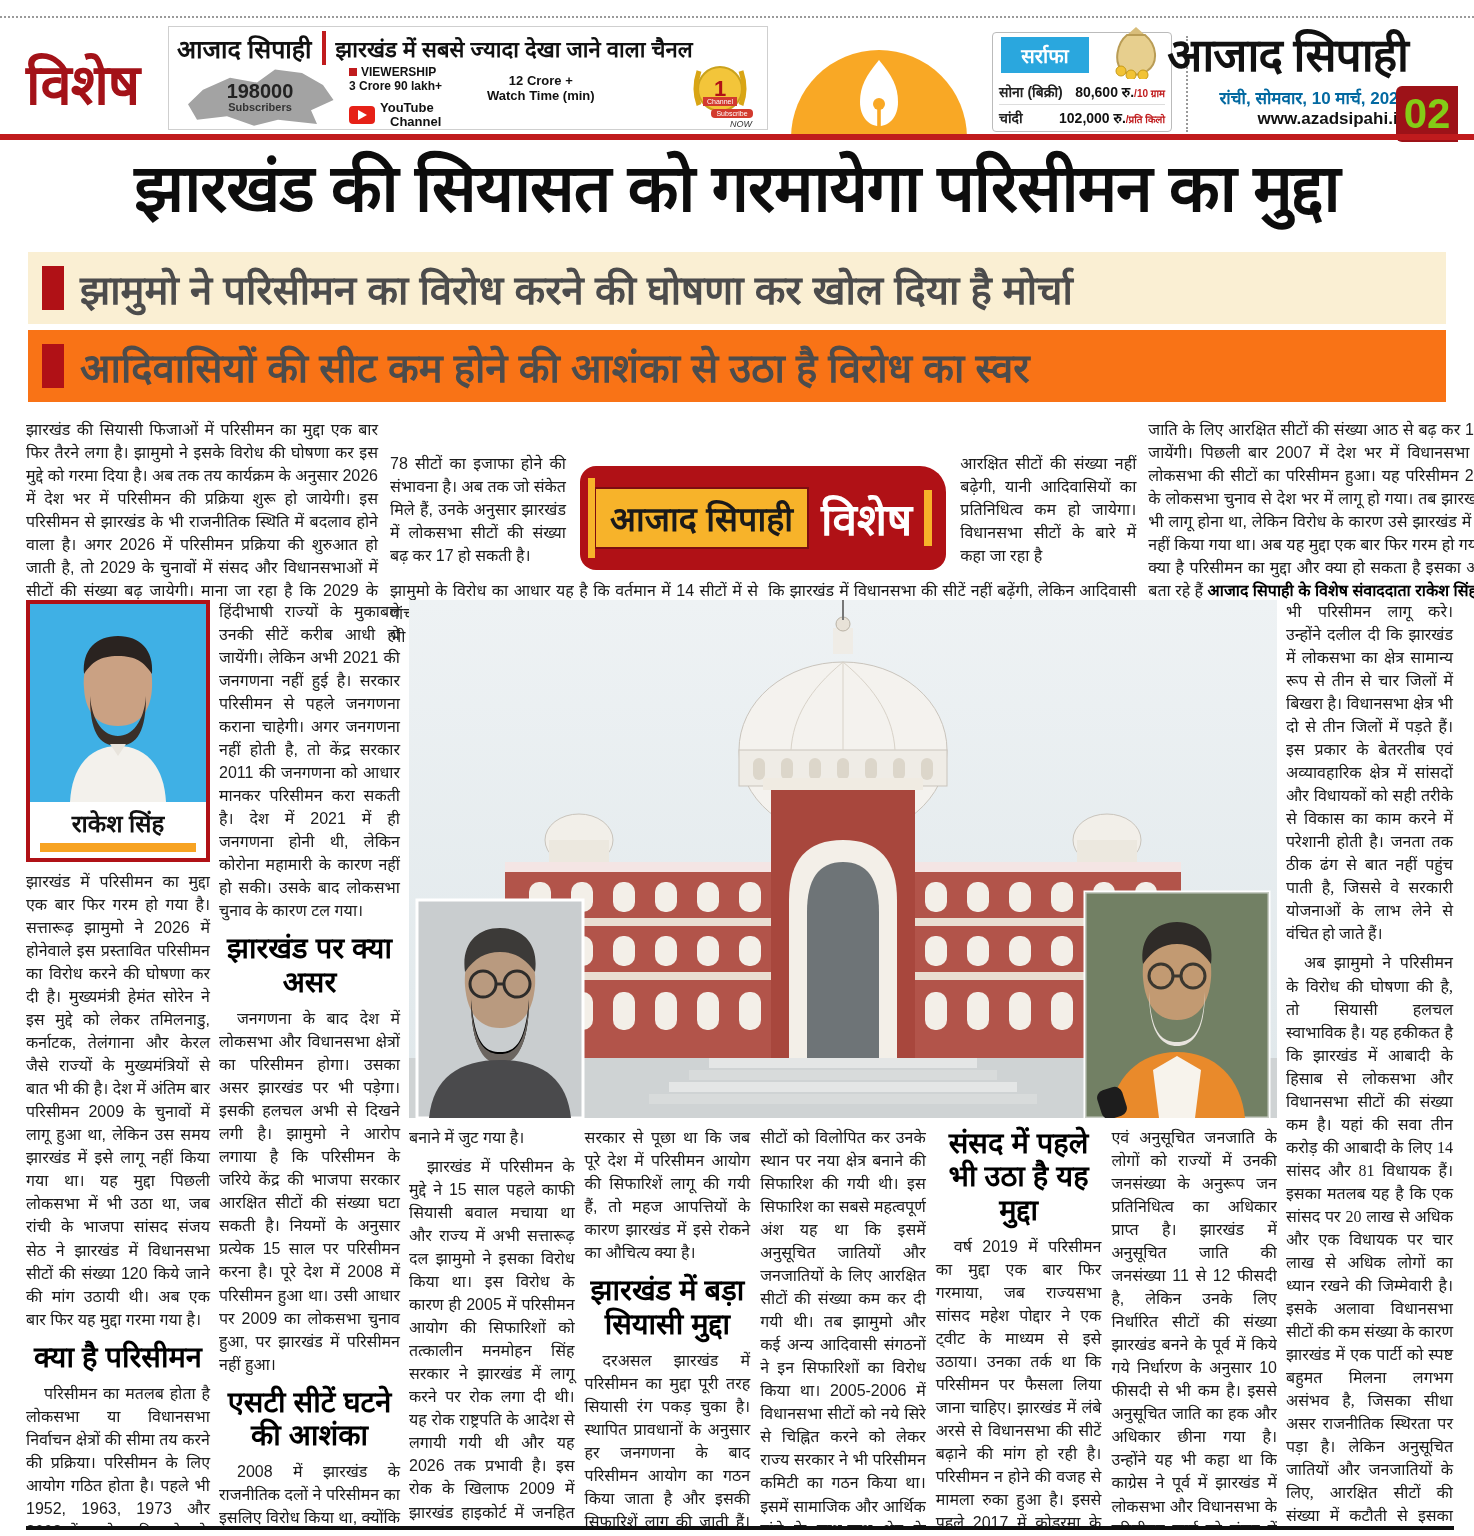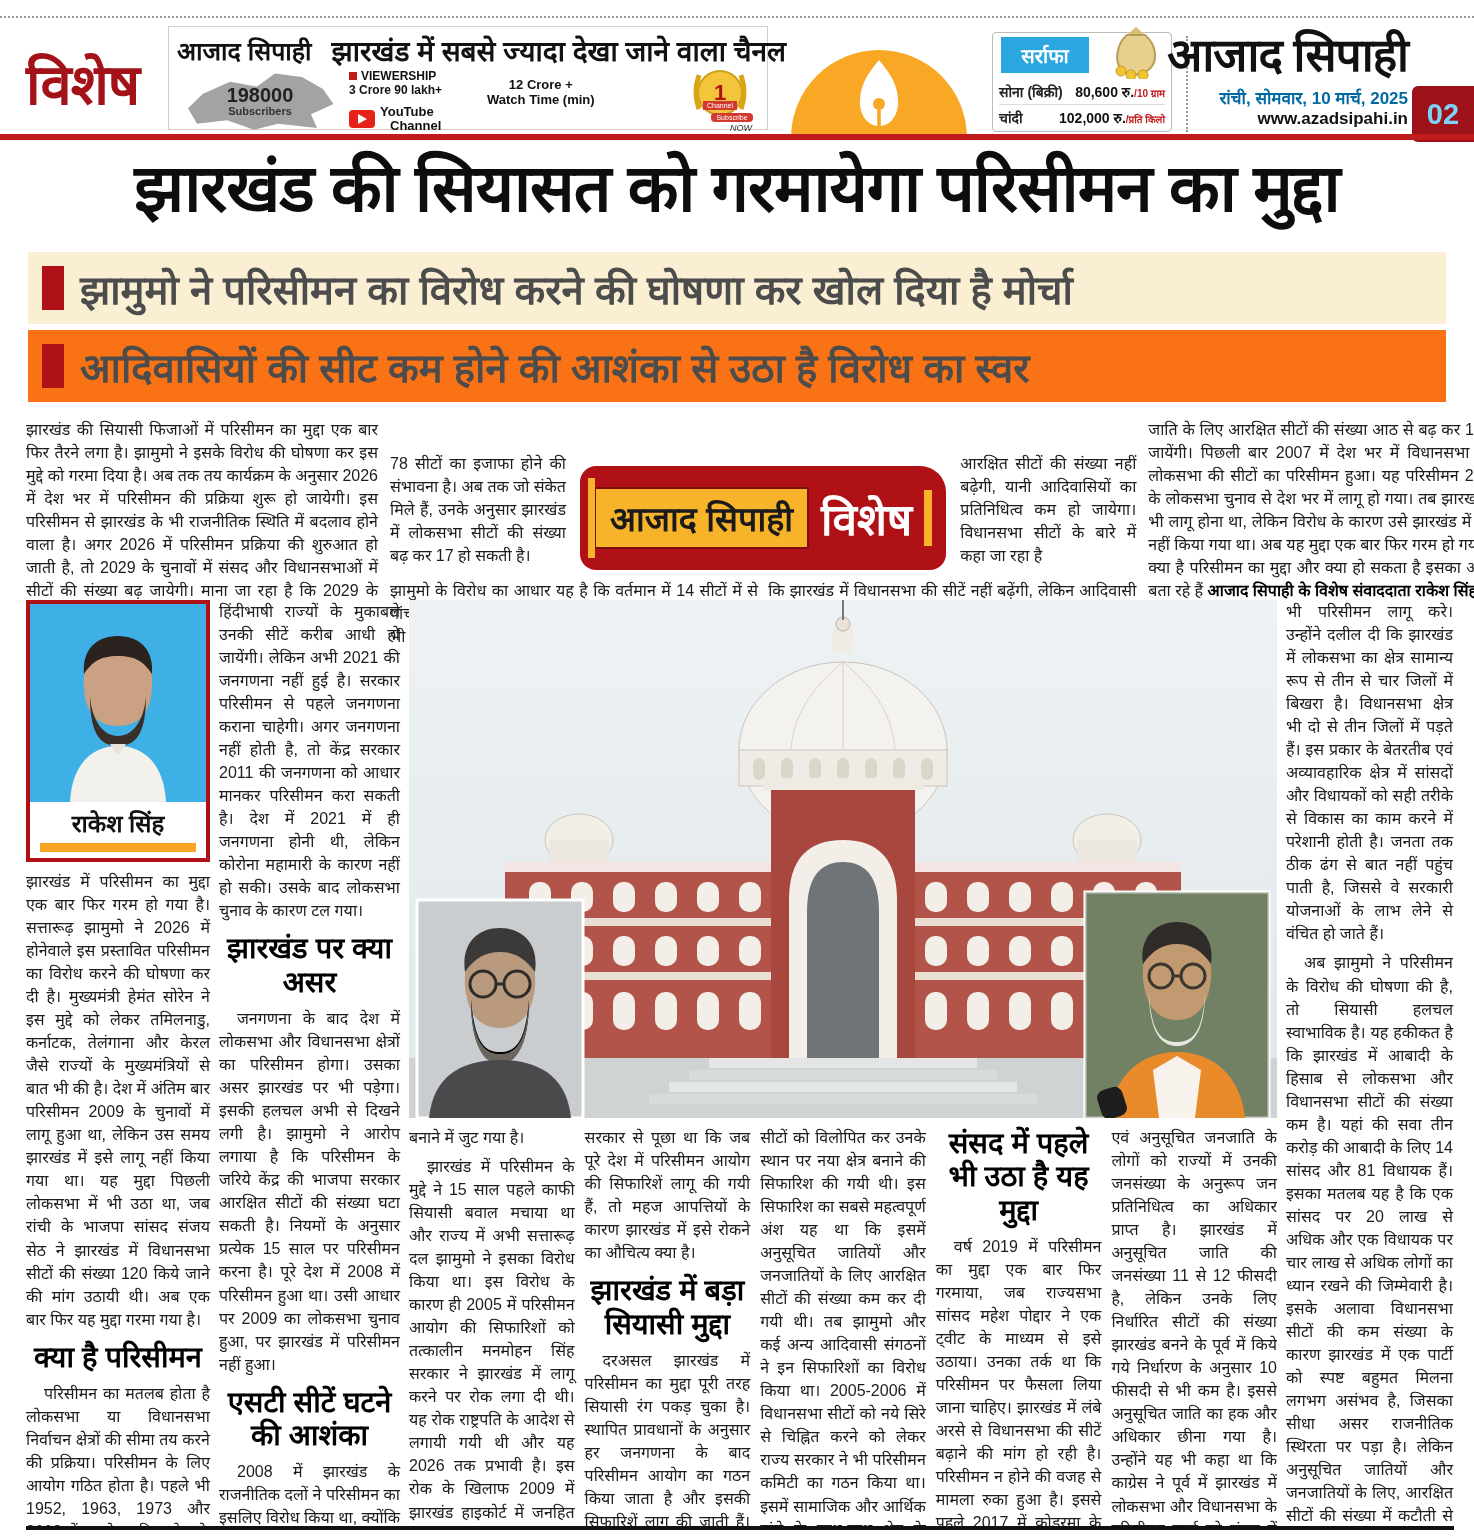--- a/index.html
+++ b/index.html
@@ -18,21 +18,21 @@
     position:absolute; left:26px; top:26px; font-size:56px; font-weight:bold;
     color:#a31218; letter-spacing:-1px;
   }
   .ad-box {
     position:absolute; left:168px; top:8px; width:600px; height:104px;
     border:1px solid #cfcfcf; background:#fff; padding:4px 8px;
   }
   .ad-top { display:flex; align-items:center; gap:10px; border-bottom:0; }
   .ad-brand { font-size:25px; font-weight:bold; color:#111; white-space:nowrap; }
   .ad-sep { width:4px; height:34px; background:#c01b1d; }
-  .ad-tagline { font-size:28px; font-weight:bold; color:#111; white-space:nowrap; }
+  .ad-tagline { font-size:22px; font-weight:bold; color:#111; white-space:nowrap; }
   .ad-bottom { position:relative; height:62px; }
   .jh-map {
     position:absolute; left:8px; top:2px; width:150px; height:60px; background:#a3a3a3;
     clip-path:polygon(12% 38%, 30% 18%, 48% 26%, 60% 4%, 78% 10%, 92% 30%, 99% 55%, 84% 72%, 88% 95%, 62% 88%, 46% 98%, 28% 82%, 8% 88%, 2% 62%);
     display:flex; flex-direction:column; justify-content:center; align-items:center;
   }
   .jh-map .subs-num { font-size:20px; font-weight:bold; color:#222; line-height:1; }
   .jh-map .subs-lbl { font-size:11px; font-weight:bold; color:#333; }
   .ad-stats { position:absolute; left:172px; top:0; font-size:12px; color:#111; }
   .ad-stats .vs-row { display:flex; align-items:center; gap:4px; font-weight:bold; }
@@ -54,22 +54,22 @@
   .sarafa-row:first-child { border-top:none; }
   .sarafa-row .val { color:#111; }
   .sarafa-row .unit { color:#c01b1d; font-size:10px; font-weight:bold; }
   .vdot { position:absolute; left:1186px; top:18px; height:96px; border-left:2px dotted #999; }
 
   .mast-right { position:absolute; right:66px; top:14px; text-align:right; }
   .mast-title { font-size:46px; font-weight:bold; color:#111; letter-spacing:-1px; line-height:1.0; }
   .mast-date { font-size:17px; font-weight:bold; color:#0369a1; margin-top:8px; }
   .mast-url { font-size:17px; font-weight:bold; color:#111; }
   .page-num {
-    position:absolute; right:0px; top:68px; width:62px; height:56px; background:#9d1218;
-    color:#7dd3fc; font-size:29px; font-weight:bold; display:flex; align-items:center; justify-content:center;
+    position:absolute; right:16px; top:68px; width:62px; height:56px; background:#9d1218;
+    color:#84cc16; font-size:42px; font-weight:bold; display:flex; align-items:center; justify-content:center;
     border-radius:6px 0 0 6px;
   }
   .red-rule { position:absolute; left:0; right:0; top:134px; height:6px; background:#c01b1d; }
 
   
   .headline {
     position:absolute; left:0; top:146px; width:1474px; text-align:center;
     font-size:66px; font-weight:bold; color:#0d0d0d; letter-spacing:-1px; line-height:1.3;
   }
   .subhead { position:absolute; left:28px; width:1418px; height:72px; display:flex; align-items:center; gap:16px; padding:0 14px; }
@@ -98,21 +98,21 @@
   .sp-badge:after { content:""; width:8px; height:56px; background:#f7b32a; }
   .mid-bottom { display:flex; gap:10px; margin-top:6px; }
   .mid-bottom p { flex:1; }
   .intro .lead-bold { font-weight:bold; color:#000; }
 
   
   .body-wrap { position:absolute; left:26px; top:600px; width:1428px; height:930px; display:flex; gap:9px; border-bottom:4px solid #111; overflow:hidden; }
   .colL1 { width:184px; flex:0 0 auto; }
   .colL2 { width:181px; flex:0 0 auto; }
   .center-zone { width:868px; flex:0 0 auto; display:flex; flex-direction:column; }
-  .colR { width:167px; flex:0 0 auto; }
+  .colR { width:167px; flex:0 0 auto;font-family:Liberation Serif, serif; }
   .news p { font-size:16px; line-height:1.44; text-align:justify; color:#1c1c1c; margin-bottom:6px; }
   .news p.indent { text-indent:18px; }
   .col-heading { font-size:29px; font-weight:bold; color:#000; text-align:center; line-height:1.15; margin:10px 0 8px; }
 
   .photo-card { width:184px; border:4px solid #b01116; background:#fff; margin-bottom:8px; }
   .photo-card .img { display:block; width:100%; height:198px; }
   .photo-card .pname { text-align:center; font-size:24px; font-weight:bold; color:#111; padding:4px 0 2px; }
   .photo-card .ybar { height:9px; background:#f7a323; margin:2px 10px 6px; }
 
   .main-photo { width:868px; height:518px; position:relative; margin-bottom:8px; flex:0 0 auto; }

